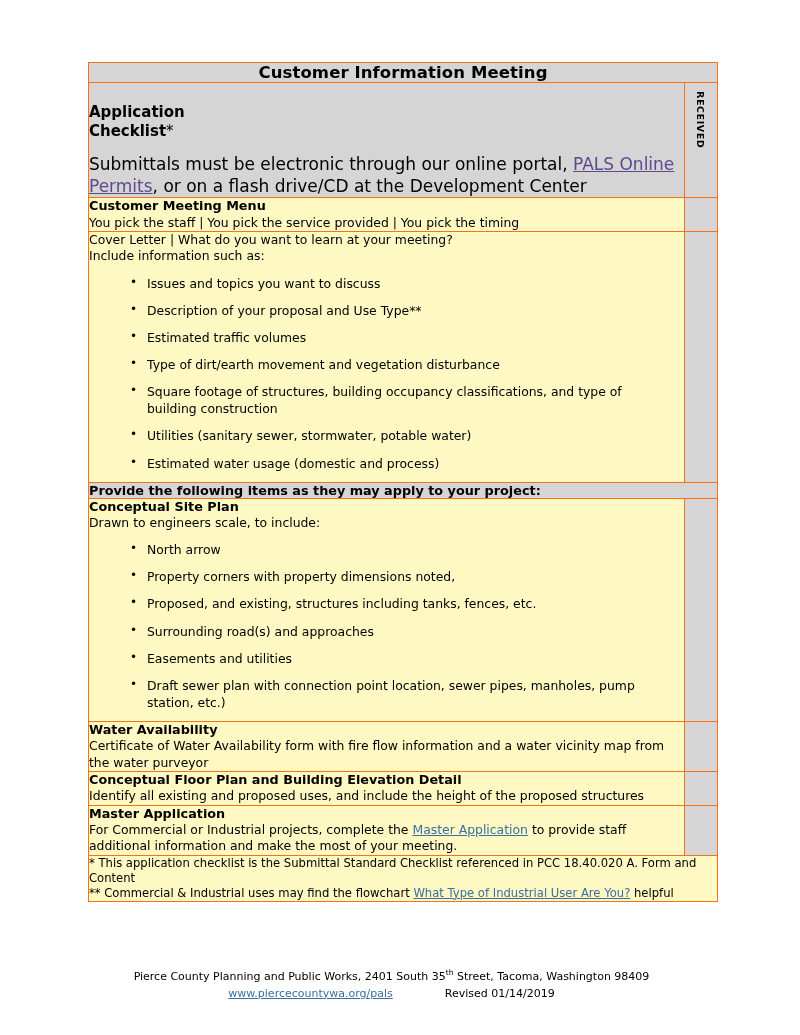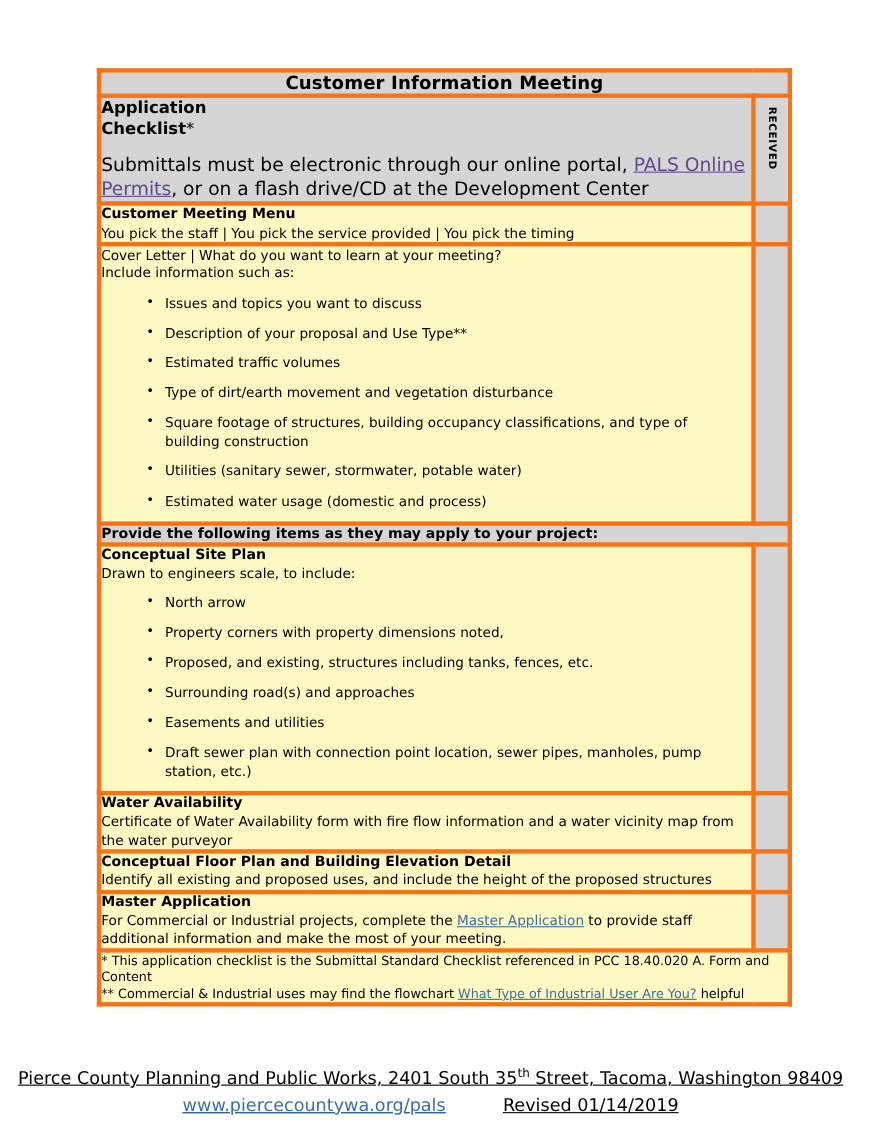--- a/index.html
+++ b/index.html
@@ -27,21 +27,21 @@
   
   .checklist {
     position: absolute;
     left: 88px;
     top: 62px;
     width: 630px;
     border-collapse: collapse;
     table-layout: fixed;
   }
   .checklist td {
-    border: 4px solid #f97316;
+    border: 1px solid #f97316;
     vertical-align: top;
     padding: 0;
   }
 
   .col-main { width: 595px; }
   .col-recv { width: 33px; }
 
   .gray     { background: #d5d5d5; }
   .white    { background: #fef9c3; }
 
@@ -58,21 +58,21 @@
     font-size: 16.5px;
     padding: 7px 6px 8px 6px;
     letter-spacing: .1px;
   }
 
   
   .app-heading {
     font-weight: bold;
     font-size: 15px;
     line-height: 1.24;
-    margin: 0 0 0 0;
+    margin: 20px 0 0 0;
   }
   .app-sub {
     margin-top: 13px;
     font-size: 17px;
     line-height: 1.3;
   }
 
   
   .recv-cell {
     background: #d5d5d5;
@@ -169,23 +169,22 @@
   .office .val { background: #ffffff; }
   .office .tall { height: 26px; }
 
   
   .footer {
     position: absolute;
     left: 0;
     top: 968px;
     width: 783px;
     text-align: center;
-    font-size: 16px;
+    font-size: 11px;
     line-height: 1.45;
-    text-decoration: underline;
   }
   .footer .line2 { margin-top: 1px; }
   .footer .revised { margin-left: 52px; margin-top: 40px; }
   sup { font-size: .68em; vertical-align: super; }
 </style>
 </head>
 <body>
 
 <div class="page">
 

